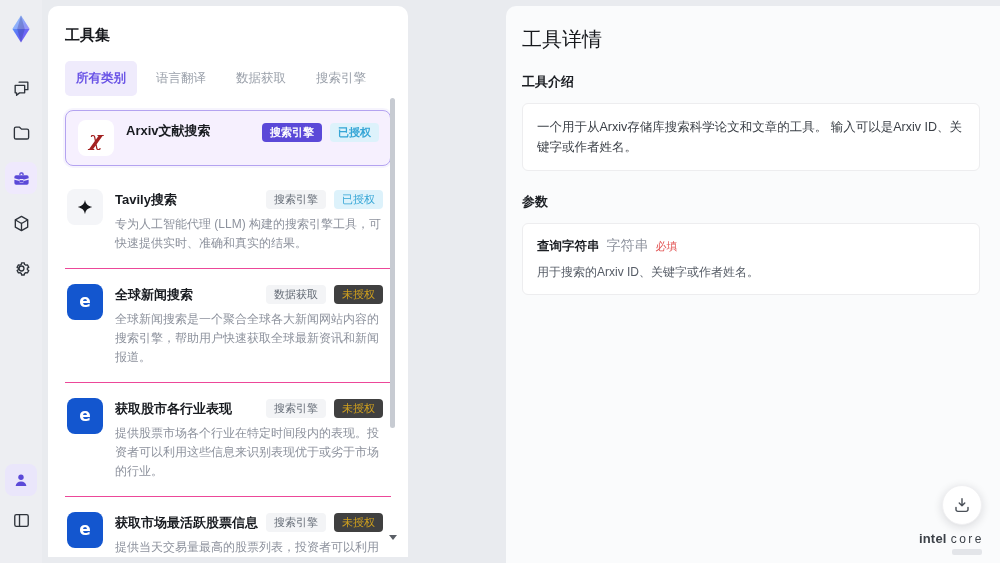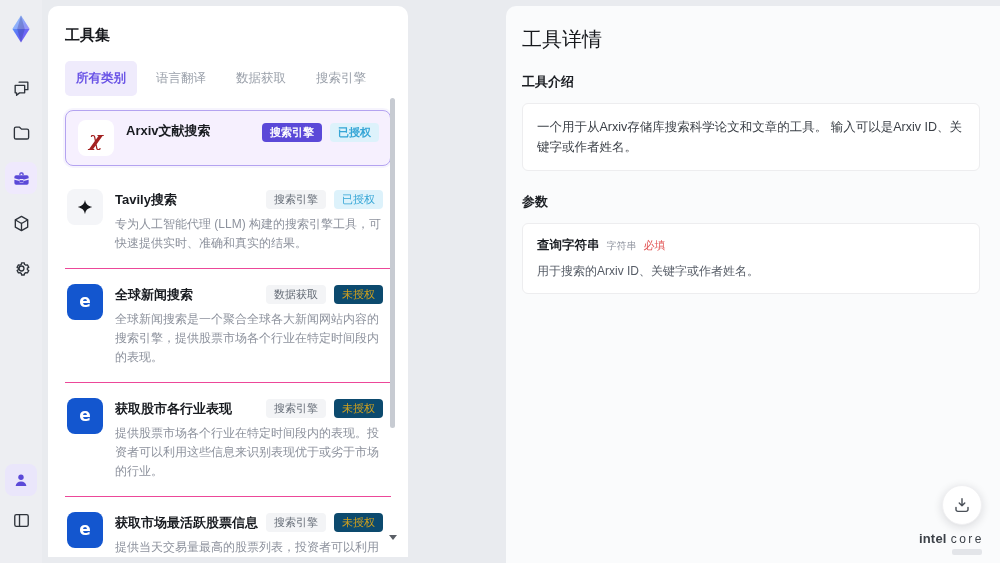--- a/index.html
+++ b/index.html
@@ -32,37 +32,37 @@
   .tool-icon .e-glyph { color:#fff; font-weight:700; font-size:17px; font-family:"DejaVu Sans",sans-serif; line-height:1; }
   .tool-icon .chi-glyph { font-family:"DejaVu Serif",serif; font-style:italic; font-weight:700; font-size:21px; color:#a32020; line-height:1; }
   .tool-main { flex:1; min-width:0; }
   .tool-name { font-size:13px; font-weight:700; color:#181b20; margin:2px 0 6px; }
   .tool-desc { font-size:12px; color:#8d929d; line-height:1.58; max-width:281px; }
   .tool-badges { position:absolute; top:16px; right:8px; display:flex; gap:8px; }
   .selected .tool-badges { top:12px; right:11px; }
   .badge { font-size:11px; line-height:1; padding:4px 8px; border-radius:4px; white-space:nowrap; }
   .badge.cat { background:#f3f4f6; color:#646b76; }
   .badge.status.auth { background:#ddf2fb; color:#36a6d6;text-align:center; }
-  .badge.status.unauth { background:#0c4a6e; color:#d0a01d; }
+  .badge.status.unauth { background:#404040; color:#d0a01d; }
   .selected .badge { background:#5b49d8; color:#ffffff; font-weight:600; }
 
   
   .scrollbar { position:absolute; right:12px; top:88px; width:7px; height:452px; }
   .scroll-thumb { position:absolute; top:4px; left:1px; width:5px; height:330px; background:#c7cbd2; border-radius:3px; }
   .scroll-arrow { position:absolute; bottom:6px; left:0; width:0; height:0; border-left:4px solid transparent; border-right:4px solid transparent; border-top:5px solid #5a5f66; }
 
   
   .panel-right { position:absolute; left:506px; top:6px; width:494px; height:557px; background:#fafbfc; border-radius:10px 0 0 0; padding:18px 20px 0 16px; }
   .pr-title { font-size:20px; font-weight:400; color:#17191d; margin:2px 0 20px; }
   .pr-sub { font-size:13px; font-weight:700; color:#1b1e23; margin:0 0 12px; }
   .pr-card { background:#ffffff; border:1px solid #ededef; border-radius:6px; padding:13px 14px; margin-bottom:22px; }
   .intro-text { font-size:12.5px; color:#3a3f46; line-height:1.6; }
   .param-line { display:flex; align-items:baseline; gap:7px; margin-bottom:9px;text-align:center; }
   .param-name { font-size:12.5px; font-weight:700; color:#1b1e23; }
-  .param-type { font-size:10px; color:#8d929d; }
+  .param-type { font-size:14px; color:#8d929d; }
   .param-required { font-size:11px; color:#e25555; }
   .param-desc { font-size:12px; color:#565c66; }
 
   
   .fab { position:absolute; right:18px; bottom:38px; width:40px; height:40px; border-radius:50%; background:#ffffff; box-shadow:0 2px 10px rgba(20,24,34,.14); border:1px solid #f0f0f2; display:flex; align-items:center; justify-content:center; cursor:pointer; }
   .brand { position:absolute; right:16px; bottom:8px; text-align:right; }
   .brand-row { font-size:13px; color:#3c4148; letter-spacing:.2px; }
   .brand-intel { font-weight:700; }
   .brand-core { font-weight:400; letter-spacing:2.5px; margin-left:4px; font-size:12px; }
   .brand-bar { width:30px; height:6px; background:#e3e5e9; border-radius:2px; margin:3px 2px 0 auto; }
@@ -188,21 +188,21 @@
       <span class="badge cat">搜索引擎</span>
       <span class="badge status auth">已授权</span>
     </div>
   </div>
       <div class="tool-item">
     <div class="tool-icon blue">
           <span class="e-glyph">e</span>
         </div>
     <div class="tool-main">
       <div class="tool-name">全球新闻搜索</div>
-      <div class="tool-desc">全球新闻搜索是一个聚合全球各大新闻网站内容的搜索引擎，提供股票市场各个行业在特定时间段内的表现。</div>
+      <div class="tool-desc">全球新闻搜索是一个聚合全球各大新闻网站内容的搜索引擎，帮助用户快速获取全球最新资讯和新闻报道。</div>
     </div>
     <div class="tool-badges">
       <span class="badge cat">数据获取</span>
       <span class="badge status unauth">未授权</span>
     </div>
   </div>
       <div class="tool-item">
     <div class="tool-icon blue">
           <span class="e-glyph">e</span>
         </div>

